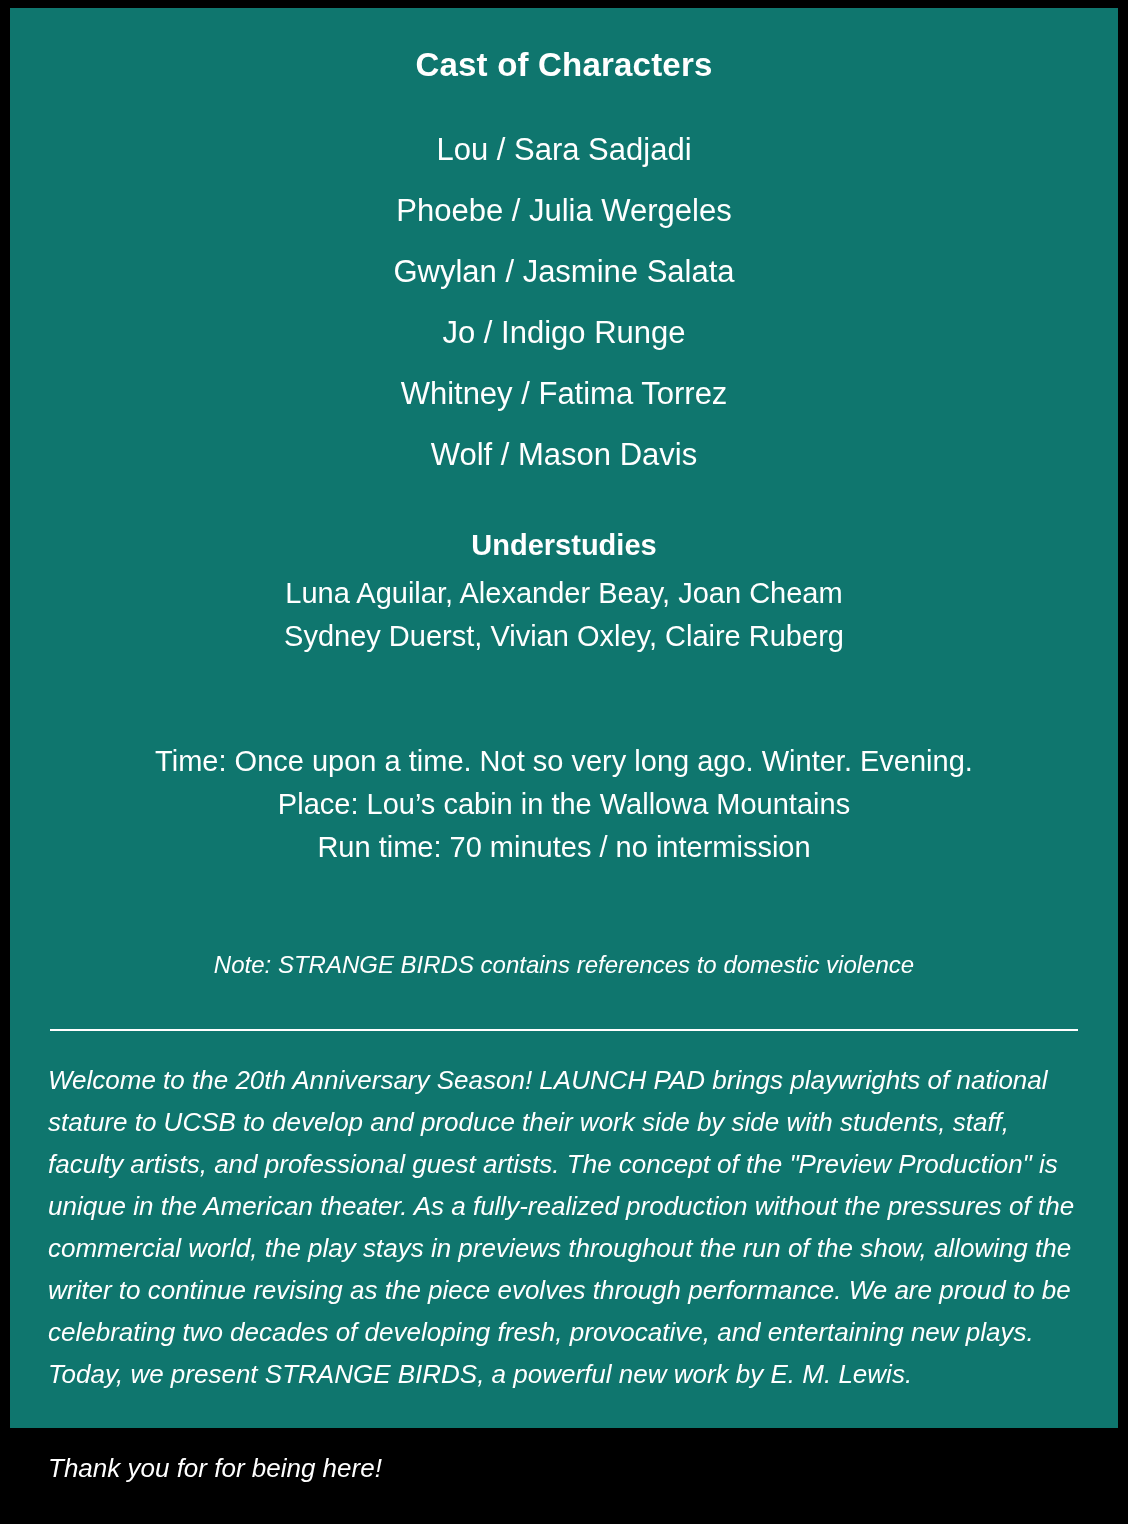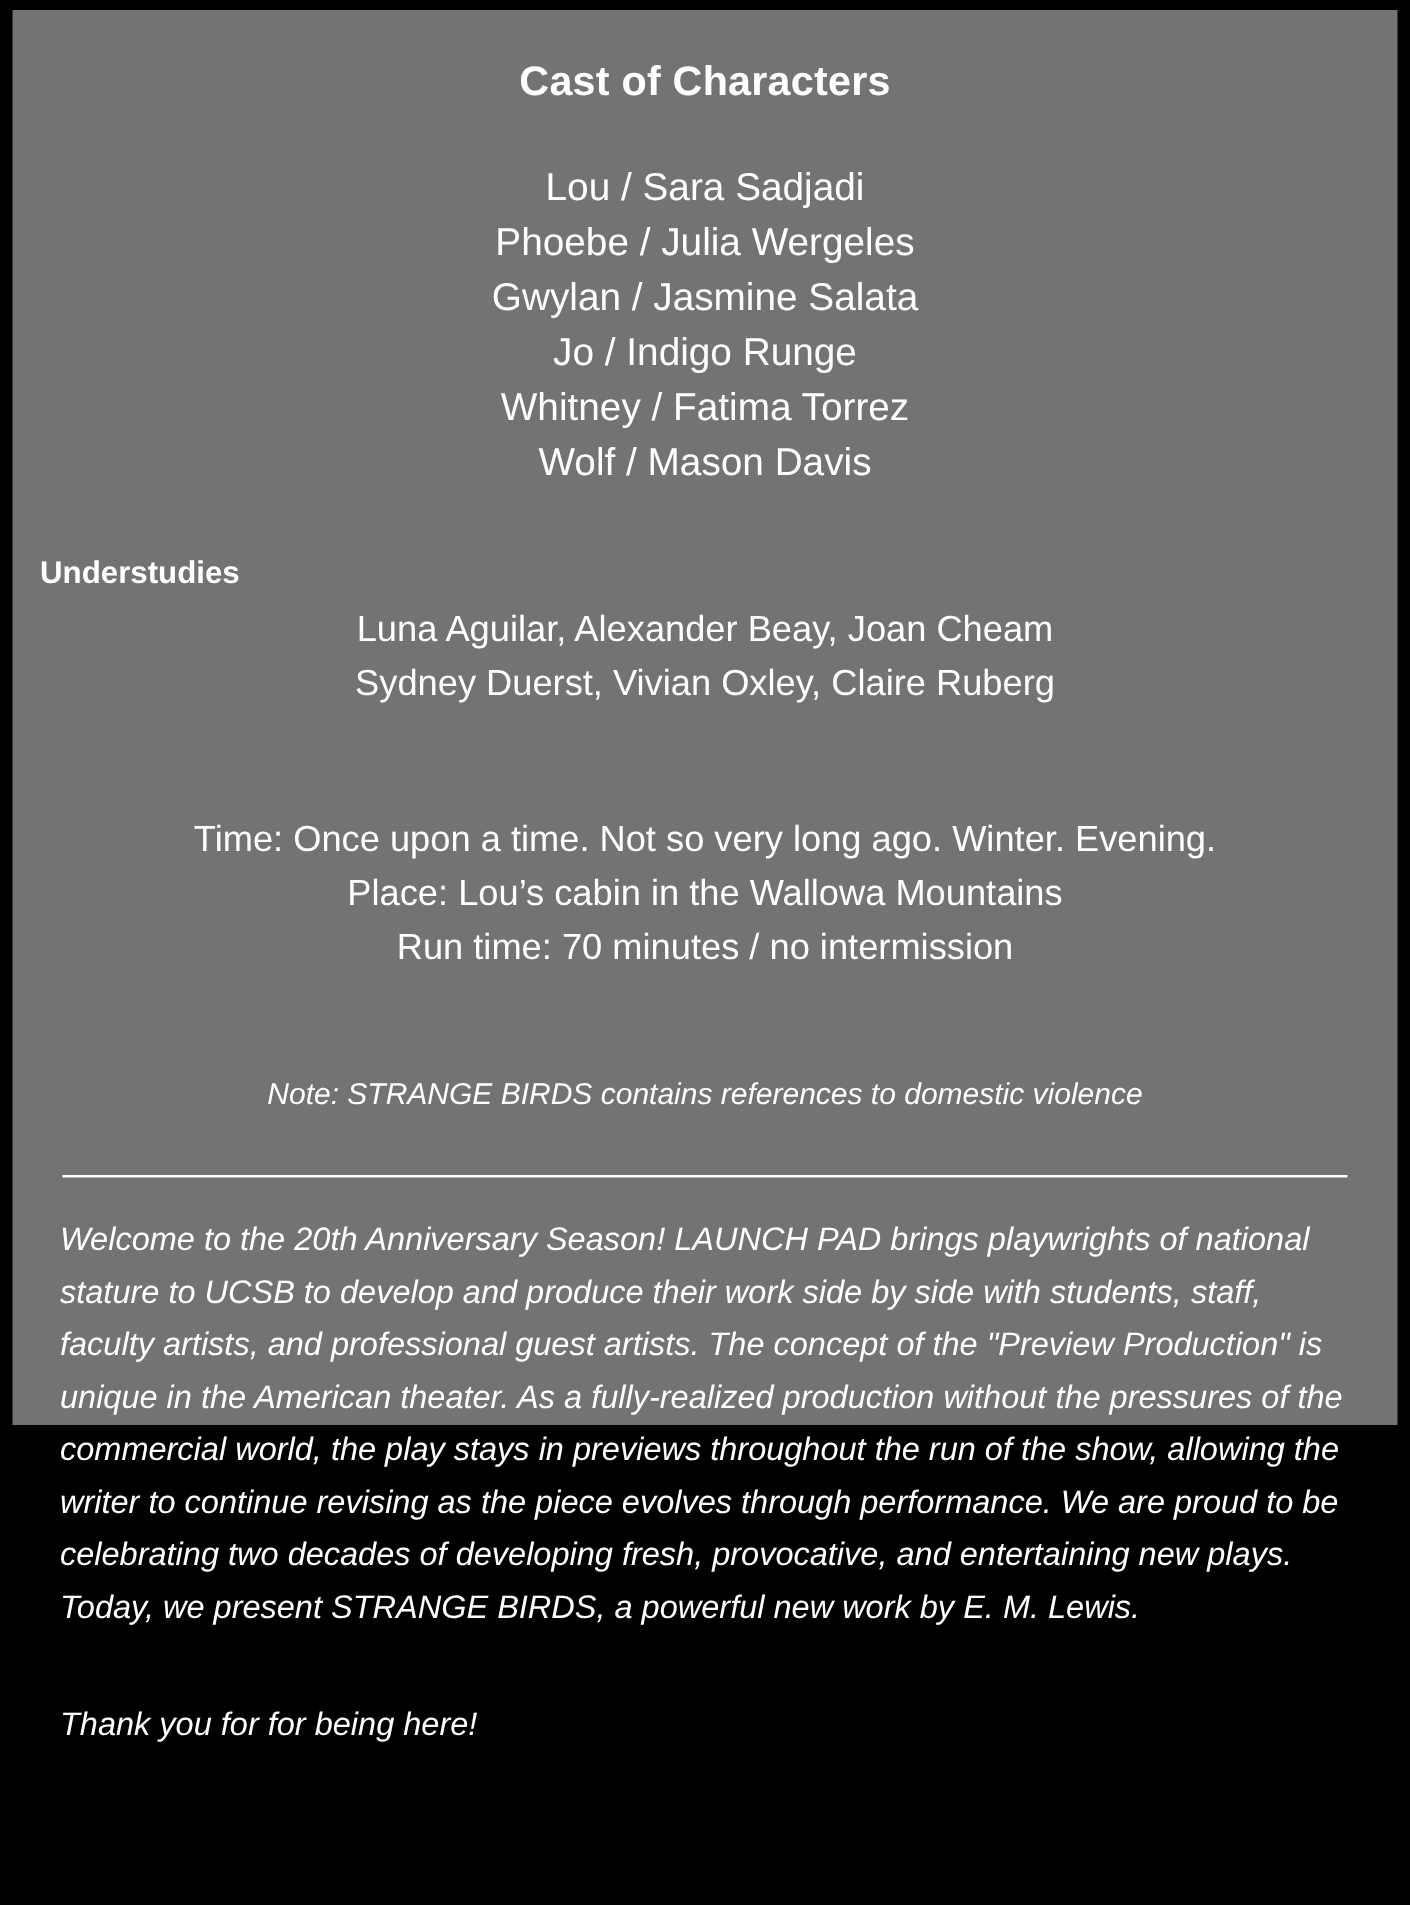--- a/index.html
+++ b/index.html
@@ -11,45 +11,46 @@
     width: 1128px;
     height: 1524px;
     font-family: "Liberation Sans", sans-serif;
     overflow: hidden;
   }
   .playbill {
     position: absolute;
     left: 10px;
     top: 8px;
     width: 1108px;
-    height: 1132px;
-    background: #737373;
+    height: 1420px;
+    background: #0f766e;
     box-sizing: border-box;
     padding: 0 22px;
     color: #ffffff;
   }
   .cast-title {
     text-align: center;
     font-size: 33px;
     font-weight: bold;
     letter-spacing: 0.2px;
     margin-top: 38px;
   }
   .cast-list {
     text-align: center;
     font-size: 31px;
     line-height: 44px;
     margin-top: 44px;
   }
   .cast-line {
     white-space: nowrap;
+    margin-top: 17px;
   }
   .understudies-title {
-    text-align: left;
-    font-size: 25px;
+    text-align: center;
+    font-size: 29px;
     font-weight: bold;
     margin-top: 52px;
   }
   .understudies-list {
     text-align: center;
     font-size: 29px;
     line-height: 43px;
     margin-top: 10px;
   }
   .details {

